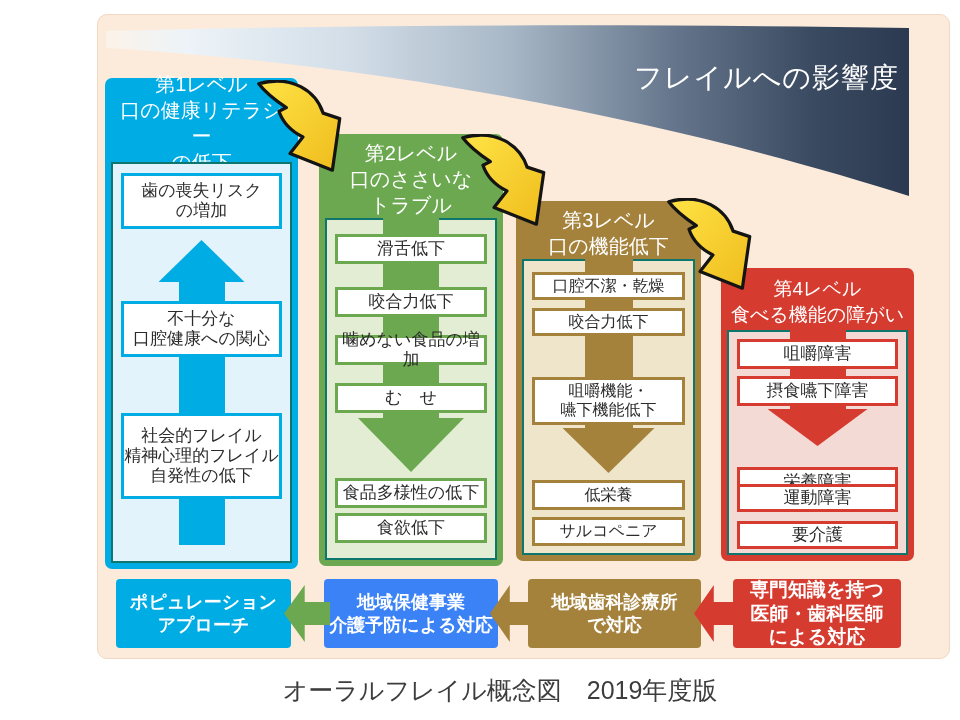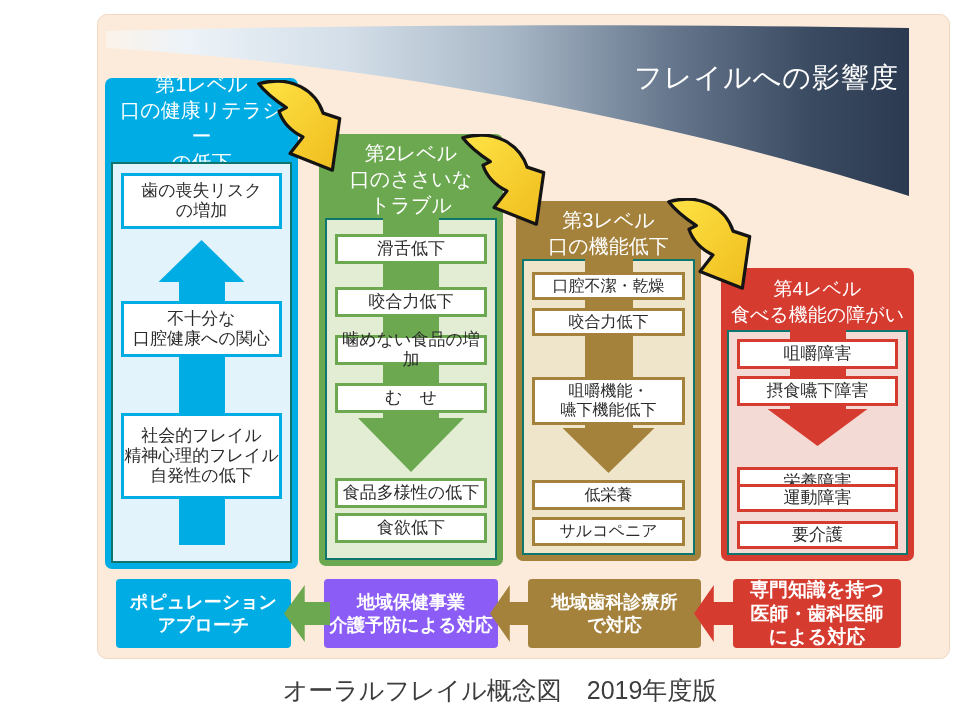--- a/index.html
+++ b/index.html
@@ -131,21 +131,21 @@
     <svg class="yarrow" style="left:357px;top:119px;" width="102" height="92" viewBox="0 0 110 100">
       <path d="M 8,4 C 44,-6 70,12 78,36 L 96,42 L 88,98 L 42,80 L 56,62 C 44,56 34,46 30,34 L 38,30 C 26,22 14,12 8,4 Z" fill="url(#yg)" stroke="#141414" stroke-width="3.5" stroke-linejoin="round"></path>
     </svg>
     <svg class="yarrow" style="left:563px;top:183px;" width="102" height="92" viewBox="0 0 110 100">
       <path d="M 8,4 C 44,-6 70,12 78,36 L 96,42 L 88,98 L 42,80 L 56,62 C 44,56 34,46 30,34 L 38,30 C 26,22 14,12 8,4 Z" fill="url(#yg)" stroke="#141414" stroke-width="3.5" stroke-linejoin="round"></path>
     </svg>
 
     <div class="bbox" style="left:18px;width:175px;background:#00ACE4;">ポピュレーション
 アプローチ</div>
     <div class="barrow" style="left:186px;width:46px;background:#6BA84F;"></div>
-    <div class="bbox" style="left:226px;width:174px;background:#8b5cf6;">地域保健事業
+    <div class="bbox" style="left:226px;width:174px;background:#3b82f6;">地域保健事業
 介護予防による対応</div>
     <div class="barrow" style="left:392px;width:44px;background:#A5823C;"></div>
     <div class="bbox" style="left:430px;width:173px;background:#A5823C;">地域歯科診療所
 で対応</div>
     <div class="barrow" style="left:596px;width:44px;background:#D63B30;"></div>
     <div class="bbox" style="left:635px;width:168px;background:#D63B30;font-size:19px;">専門知識を持つ
 医師・歯科医師
 による対応</div>
   </div>
 

